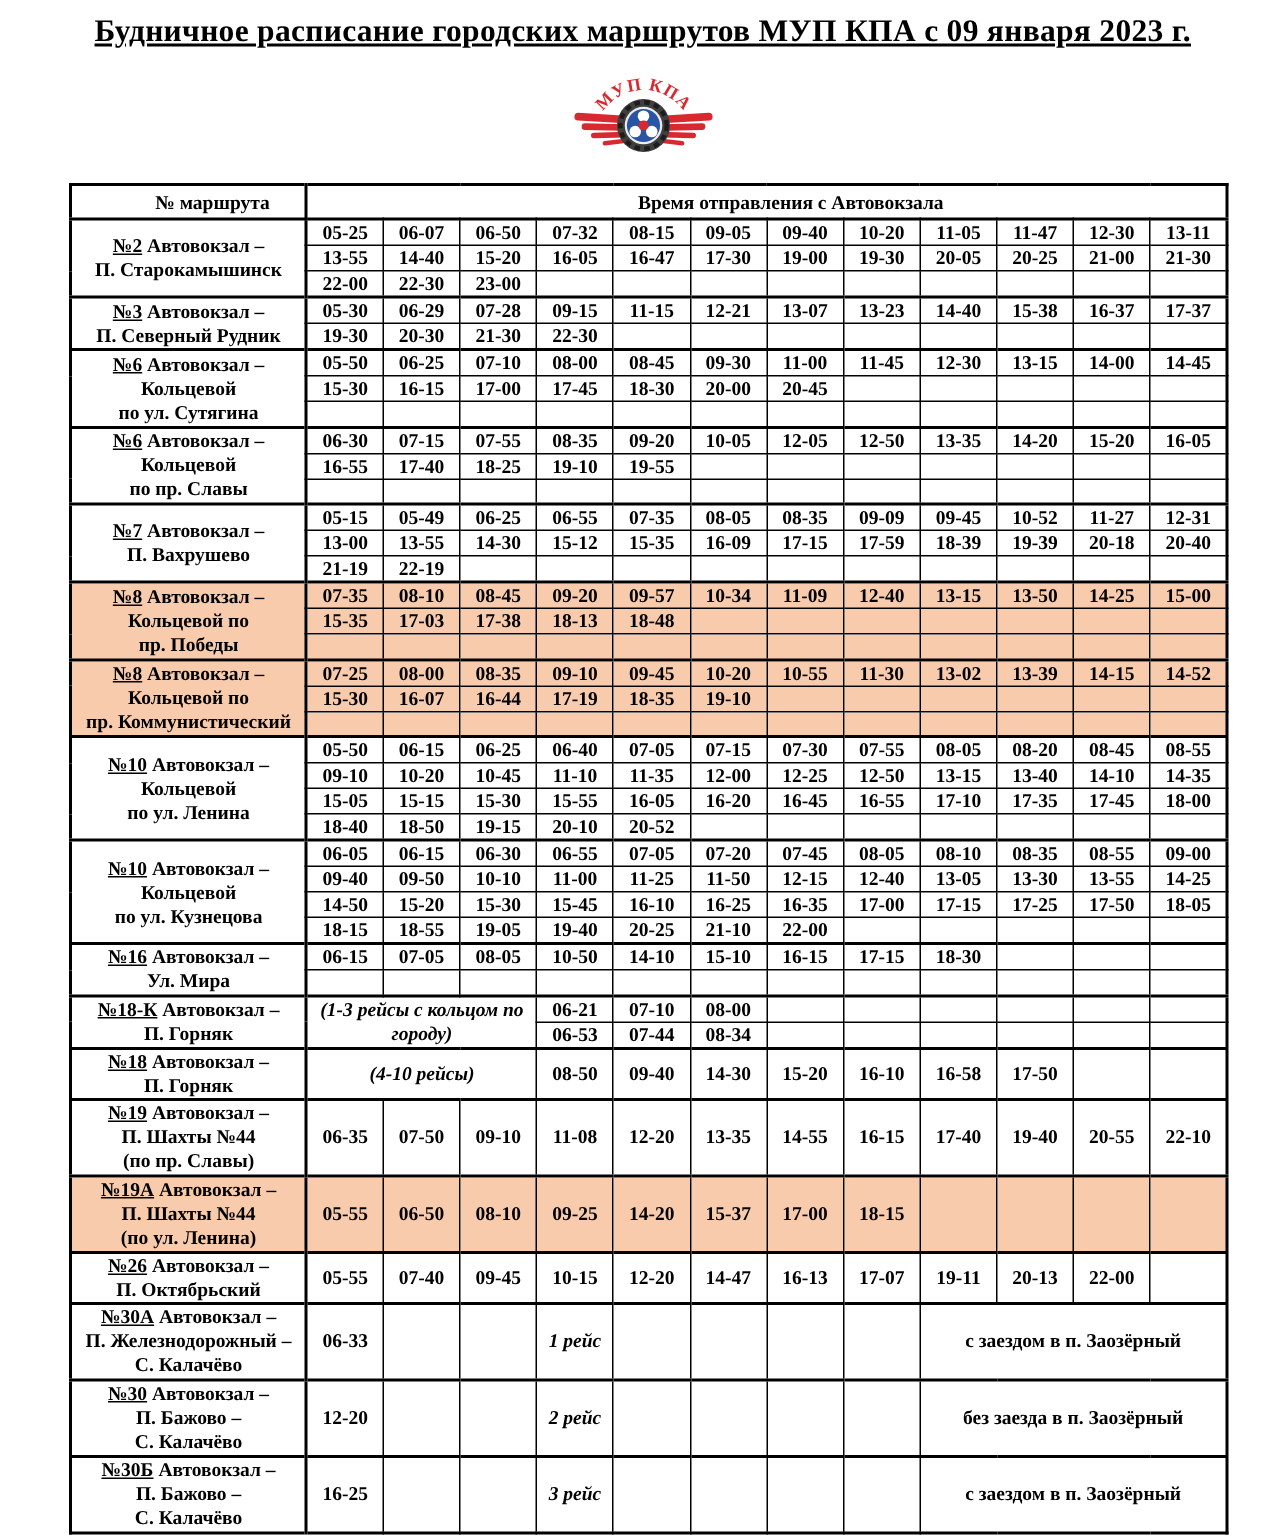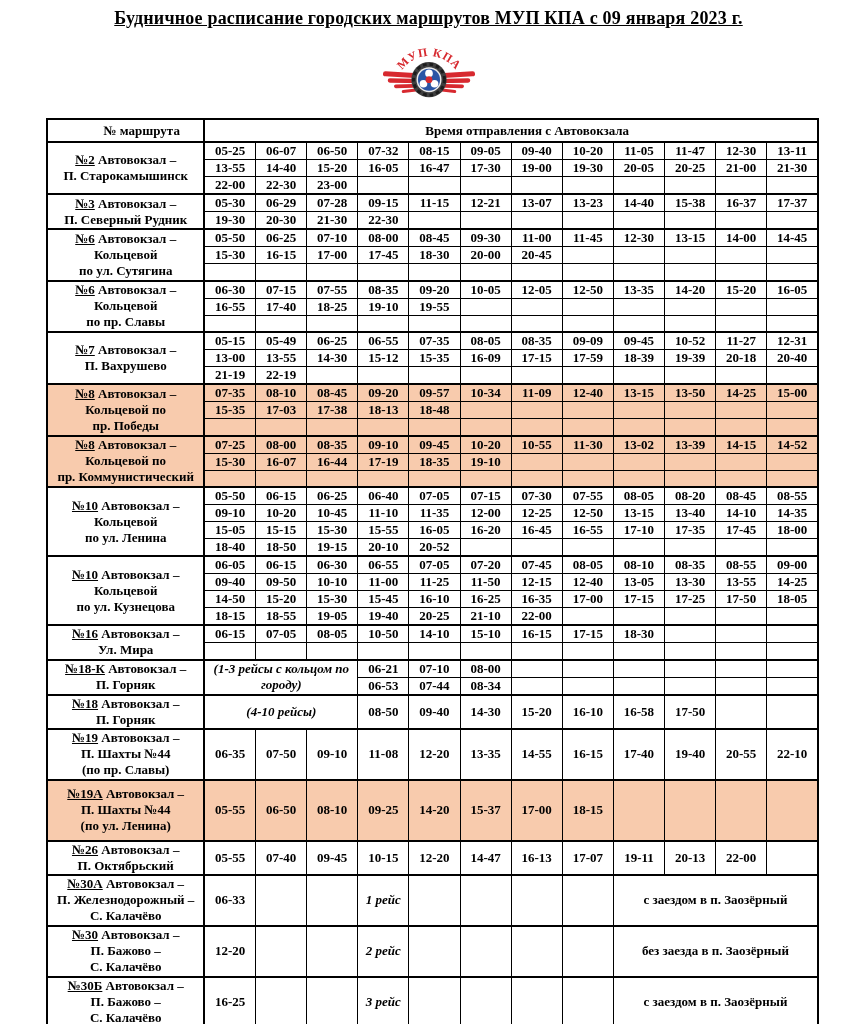--- a/index.html
+++ b/index.html
@@ -2,21 +2,21 @@
 <html><head>
 <meta charset="utf-8">
 <style>
   html,body { margin:0; padding:0; background:#ffffff; }
   .page {
     width:857px; height:1024px; background:#fff; position:relative;
     font-family:"Liberation Serif","DejaVu Serif",serif; color:#000;
     overflow:hidden;
   }
   .title {
-    text-align:center; font-size:18px; font-weight:700;
+    text-align:center; font-size:21px; font-weight:700;
     text-decoration:underline; padding-top:8px; letter-spacing:0.2px;
   }
   .logo-wrap { text-align:center; margin-top:5px; height:70px; }
   table.sched {
     border-collapse:collapse; table-layout:fixed;
     margin:14px 0 0 46px; width:773px;
     border:2px solid #000;
   }
   .sched col.cname { width:157px; }
   .sched col.ct { width:51px; }
@@ -620,21 +620,21 @@
           <td>11-08</td>
           <td>12-20</td>
           <td>13-35</td>
           <td>14-55</td>
           <td>16-15</td>
           <td>17-40</td>
           <td>19-40</td>
           <td>20-55</td>
           <td>22-10</td>
         </tr>
-        <tr class="group-start hl" style="height: 61px;">
+        <tr class="group-start hl" style="height: 51px;">
           <td class="name" rowspan="1">
             <div><span class="rnum">№19А</span> Автовокзал –</div>
             <div>П. Шахты  №44</div>
             <div>(по ул. Ленина)</div>
           </td>
           <td>05-55</td>
           <td>06-50</td>
           <td>08-10</td>
           <td>09-25</td>
           <td>14-20</td>

